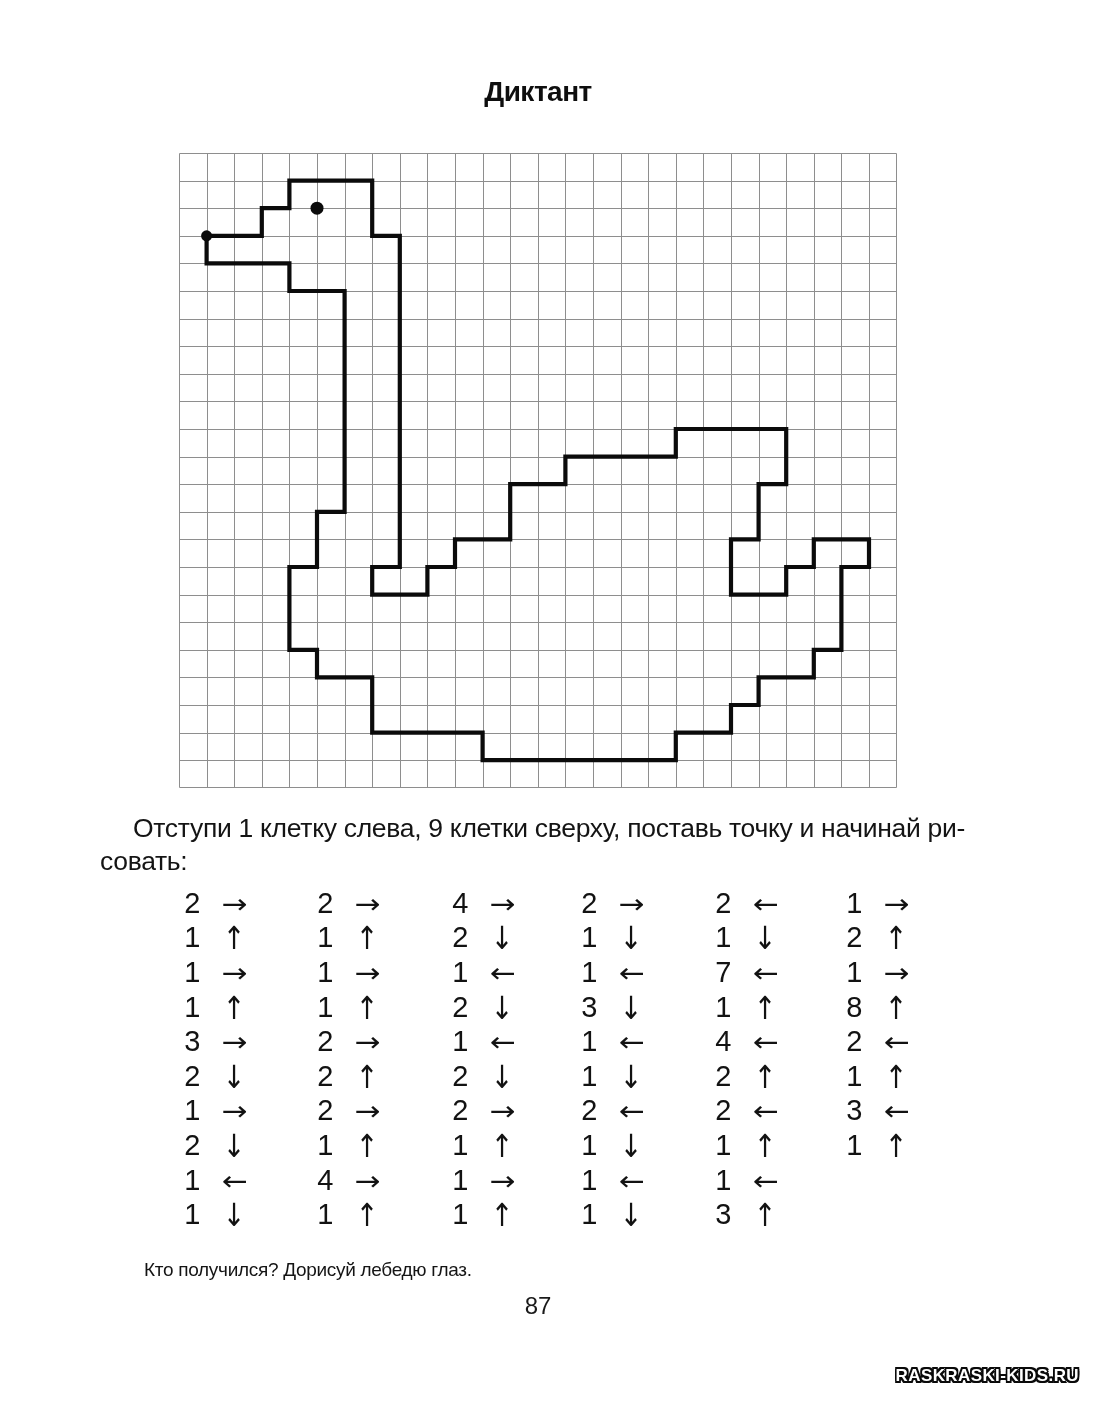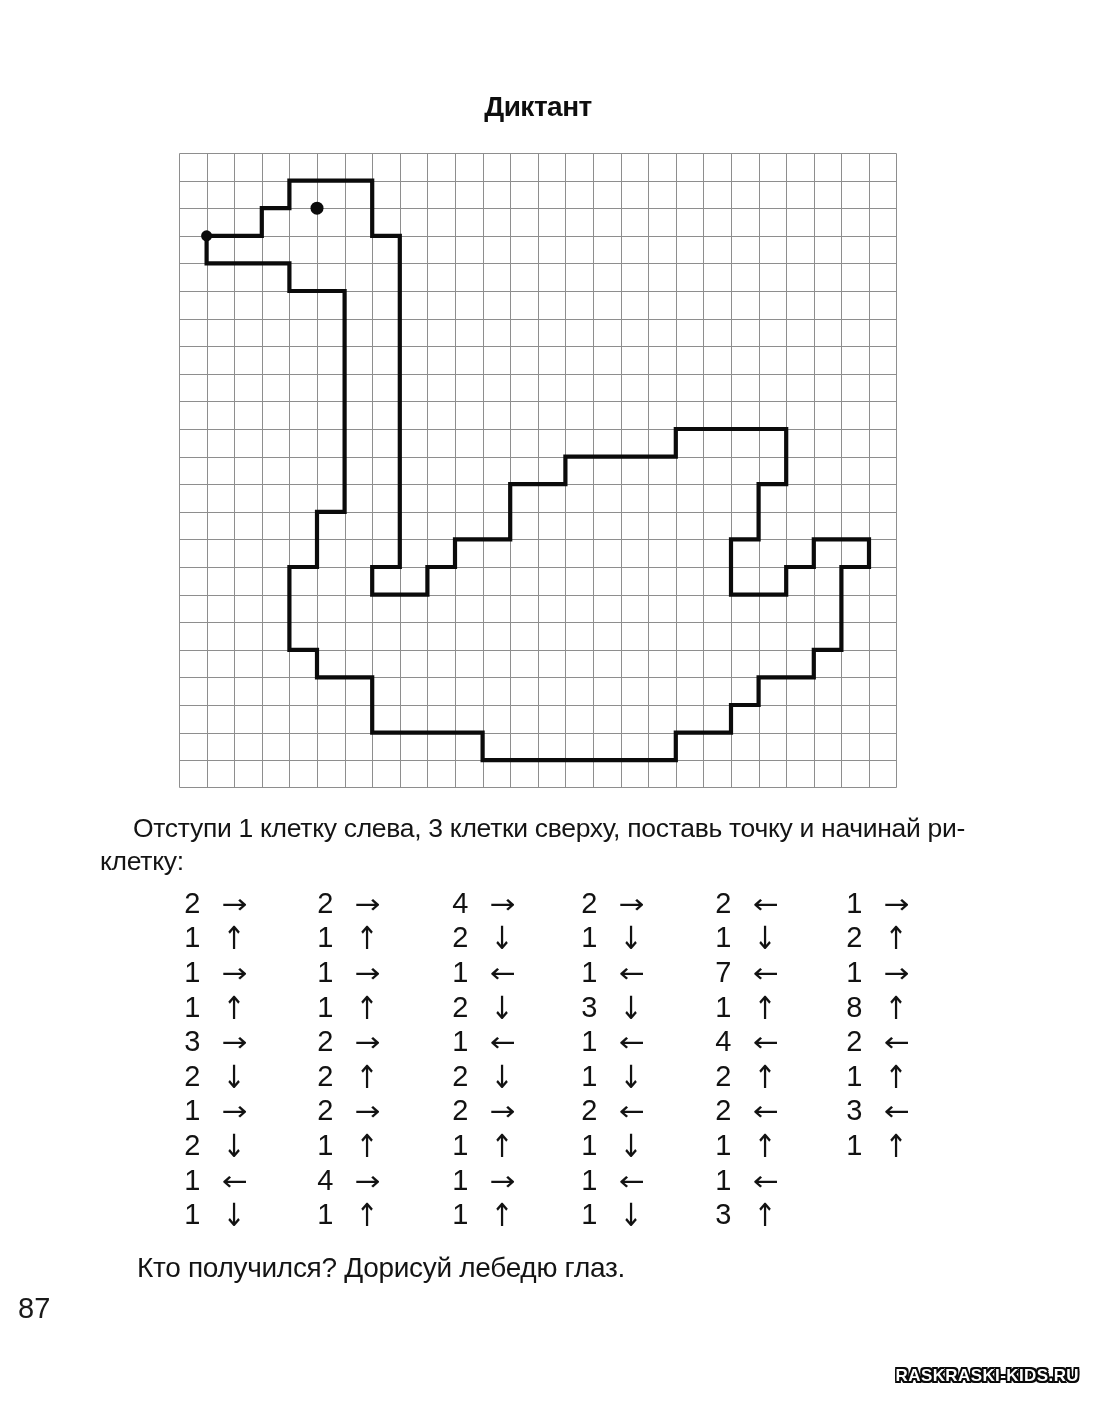--- a/index.html
+++ b/index.html
@@ -11,21 +11,21 @@
     position: relative;
     width: 1100px;
     height: 1401px;
     background: #ffffff;
     font-family: "Liberation Sans", sans-serif;
     color: #161616;
     overflow: hidden;
   }
   .title {
     position: absolute;
-    top: 91px;
+    top: 76px;
     left: 0;
     width: 1076px;
     margin: 0;
     text-align: center;
     font-size: 28px;
     font-weight: bold;
     letter-spacing: -0.5px;
     color: #0e0e0e;
   }
   .grid-wrap {
@@ -79,35 +79,34 @@
     font-family: "DejaVu Sans", sans-serif;
     font-size: 27px;
     color: #121212;
   }
   .step .a.h { transform: scaleX(1.15); }
   .step .a.v { transform: scaleY(1.18); }
   .question {
     position: absolute;
     left: 128px;
     top: 1243px;
-    margin: 9px;
-    font-size: 28px;
+    margin: 16px;
+    font-size: 19px;
     letter-spacing: -0.3px;
     color: #141414;
     white-space: nowrap;
   }
   .pagenum {
     position: absolute;
     top: 1292px;
     left: 0;
     width: 1076px;
-    text-align: left;
-    font-size: 29px;
+    text-align: center;
+    font-size: 24px;
     color: #1a1a1a;
-    padding-left: 18px;
   }
   .watermark {
     position: absolute;
     top: 1366px;
     right: 21px;
     font-size: 17px;
     font-weight: 800;
     letter-spacing: 0.4px;
     color: #ffffff;
     text-shadow:
@@ -176,21 +175,21 @@
         <line x1="0.5" y1="552.5" x2="717.5" y2="552.5" stroke="#8e8e8e" stroke-width="1"></line>
         <line x1="0.5" y1="580.5" x2="717.5" y2="580.5" stroke="#8e8e8e" stroke-width="1"></line>
         <line x1="0.5" y1="607.5" x2="717.5" y2="607.5" stroke="#8e8e8e" stroke-width="1"></line>
         <line x1="0.5" y1="634.5" x2="717.5" y2="634.5" stroke="#8e8e8e" stroke-width="1"></line>
         <polygon points="27.6,82.80000000000001 82.80000000000001,82.80000000000001 82.80000000000001,55.2 110.4,55.2 110.4,27.6 193.20000000000002,27.6 193.20000000000002,82.80000000000001 220.8,82.80000000000001 220.8,414 193.20000000000002,414 193.20000000000002,441.6 248.4,441.6 248.4,414 276,414 276,386.40000000000003 331.20000000000005,386.40000000000003 331.20000000000005,331.20000000000005 386.40000000000003,331.20000000000005 386.40000000000003,303.6 496.8,303.6 496.8,276 607.2,276 607.2,331.20000000000005 579.6,331.20000000000005 579.6,386.40000000000003 552,386.40000000000003 552,441.6 607.2,441.6 607.2,414 634.8000000000001,414 634.8000000000001,386.40000000000003 690,386.40000000000003 690,414 662.4000000000001,414 662.4000000000001,496.8 634.8000000000001,496.8 634.8000000000001,524.4 579.6,524.4 579.6,552 552,552 552,579.6 496.8,579.6 496.8,607.2 303.6,607.2 303.6,579.6 193.20000000000002,579.6 193.20000000000002,524.4 138,524.4 138,496.8 110.4,496.8 110.4,414 138,414 138,358.8 165.60000000000002,358.8 165.60000000000002,138 110.4,138 110.4,110.4 27.6,110.4" fill="none" stroke="#0b0b0b" stroke-width="4.2" stroke-linejoin="miter"></polygon>
         <circle cx="27.6" cy="82.80000000000001" r="5.5" fill="#0b0b0b"></circle>
         <circle cx="138" cy="55.2" r="6.5" fill="#0b0b0b"></circle>
       </svg>
   </div>
 
-  <p class="instruction"><span class="indent">Отступи 1 клетку слева, 3 клетки сверху, поставь точку и начинай ри-</span><br><span>клетку:</span></p>
+  <p class="instruction"><span class="indent">Отступи 1 клетку слева, 9 клетки сверху, поставь точку и начинай ри-</span><br><span>совать:</span></p>
 
   <div class="steps" id="steps">
       <div class="step-col" style="left: 148px;">
         <div class="step">
           <span class="n">2</span>
           <span class="a h">→</span>
         </div>
         <div class="step">
           <span class="n">1</span>
           <span class="a v">↑</span>

